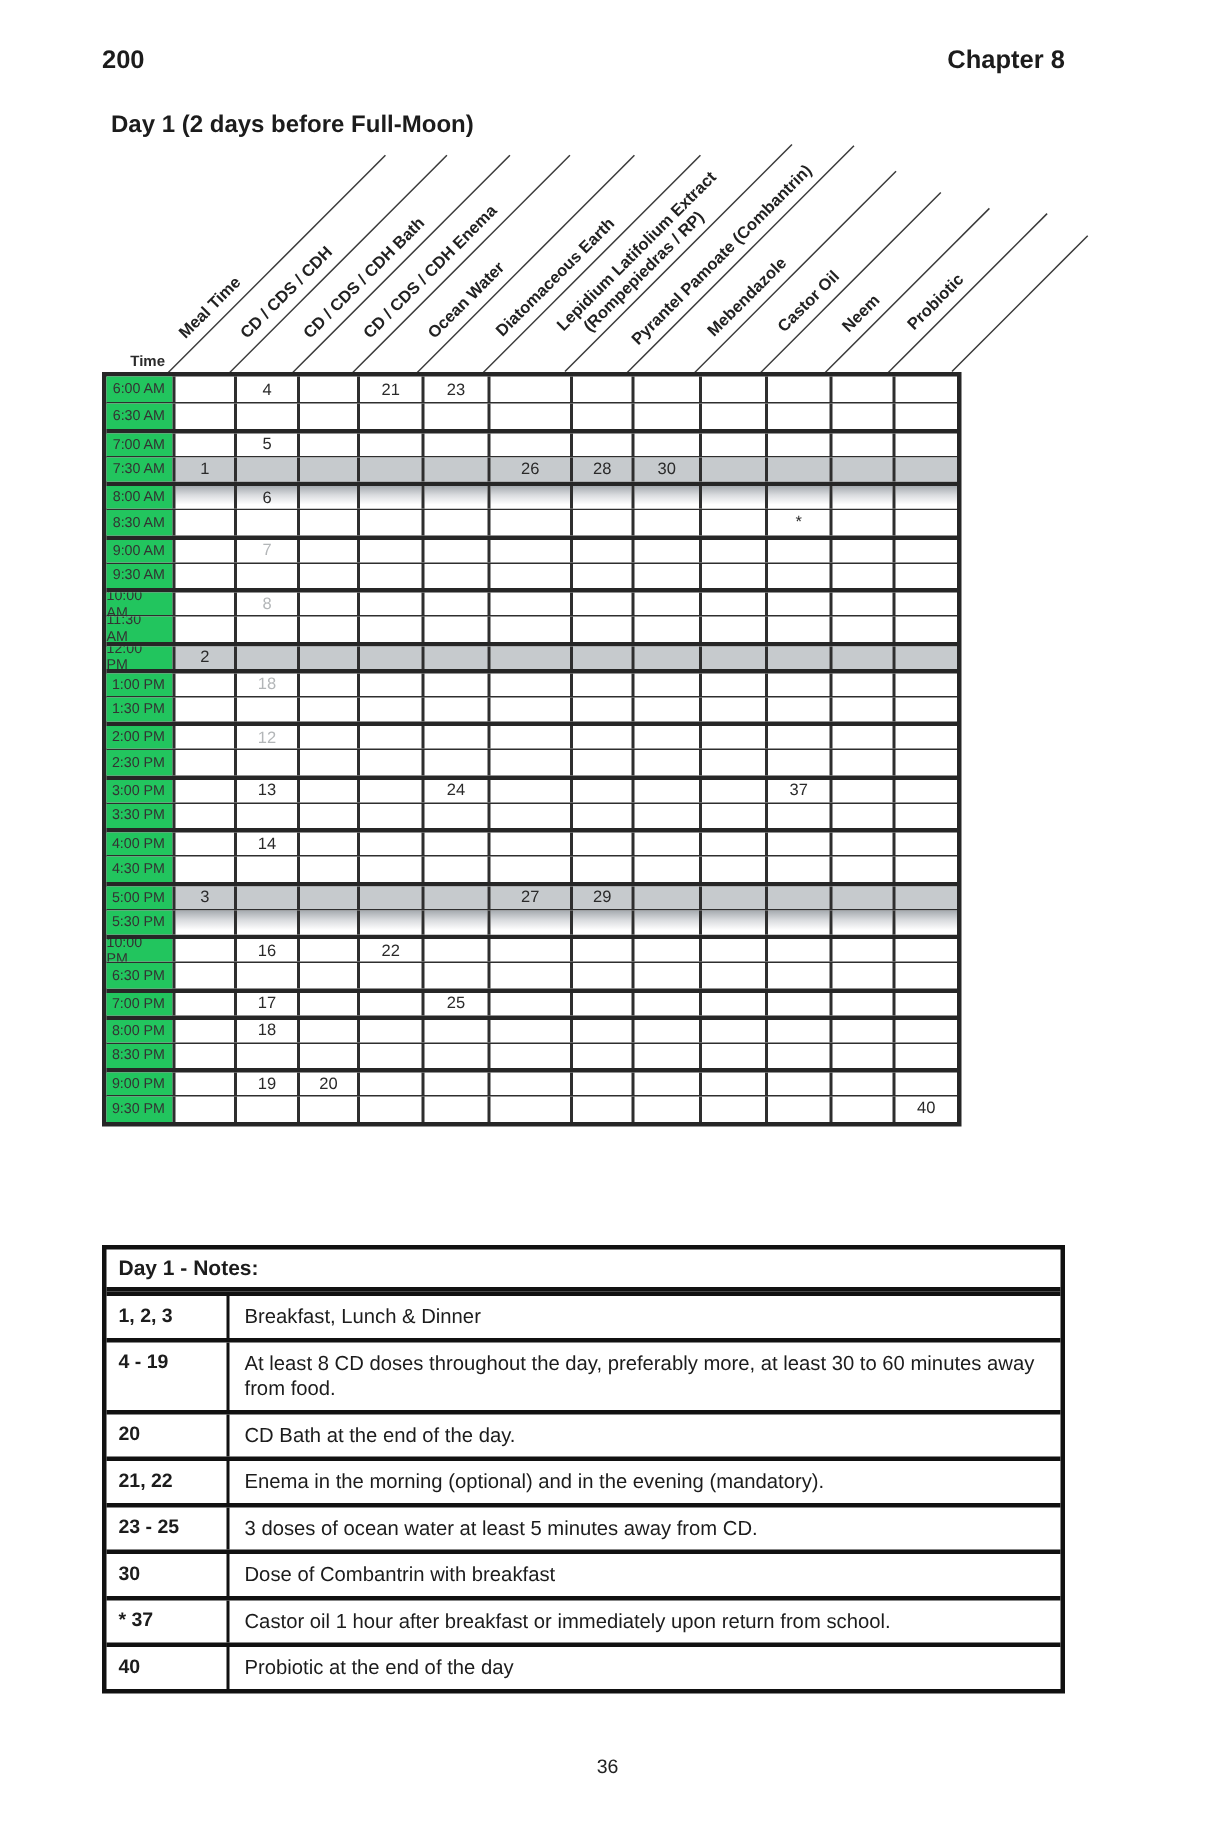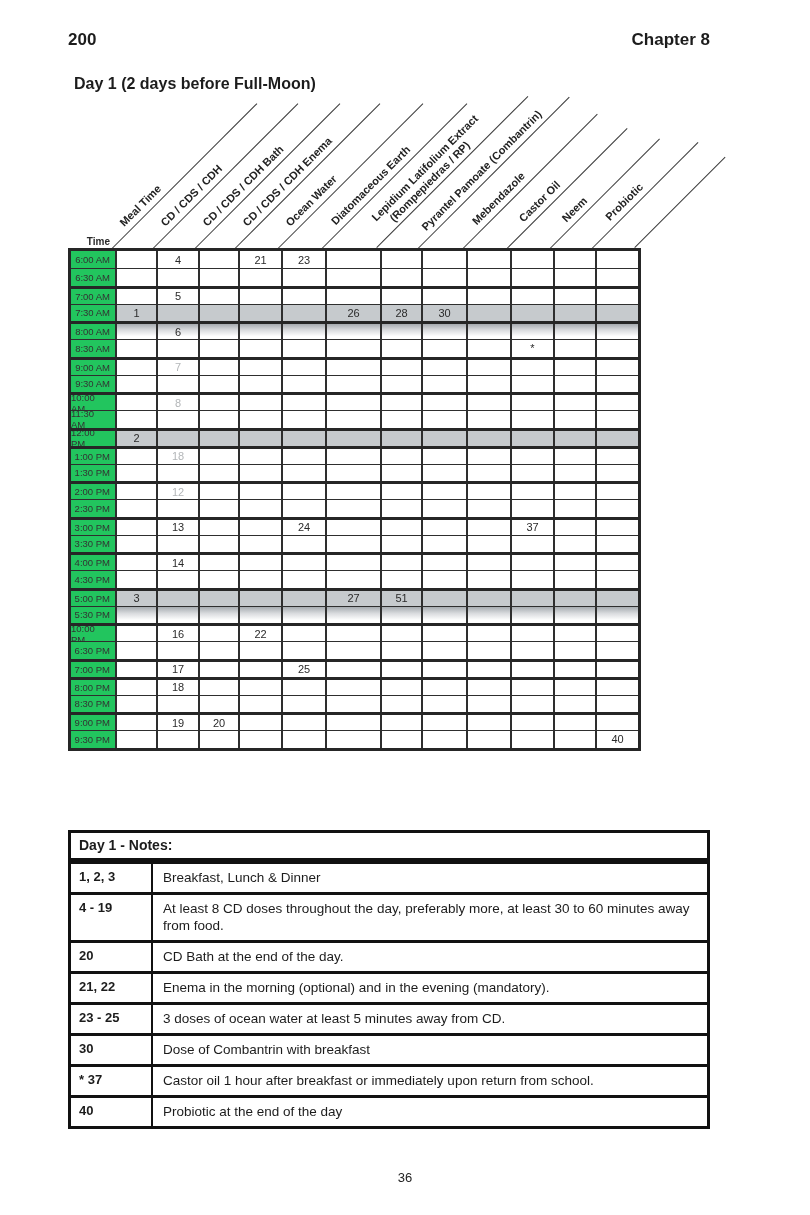--- a/index.html
+++ b/index.html
@@ -365,21 +365,21 @@
         <div class="c" style="width: 43px;"></div>
       </div>
       <div class="row thick solid">
         <div class="c t" style="width: 44px;">5:00 PM</div>
         <div class="c" style="width: 41px;">3</div>
         <div class="c" style="width: 42px;"></div>
         <div class="c" style="width: 40px;"></div>
         <div class="c" style="width: 43px;"></div>
         <div class="c" style="width: 44px;"></div>
         <div class="c" style="width: 55px;">27</div>
-        <div class="c" style="width: 41px;">51</div>
+        <div class="c" style="width: 41px;">29</div>
         <div class="c" style="width: 45px;"></div>
         <div class="c" style="width: 44px;"></div>
         <div class="c" style="width: 43px;"></div>
         <div class="c" style="width: 42px;"></div>
         <div class="c" style="width: 43px;"></div>
       </div>
       <div class="row thin fade">
         <div class="c t" style="width: 44px;">5:30 PM</div>
         <div class="c" style="width: 41px;"></div>
         <div class="c" style="width: 42px;"></div>

